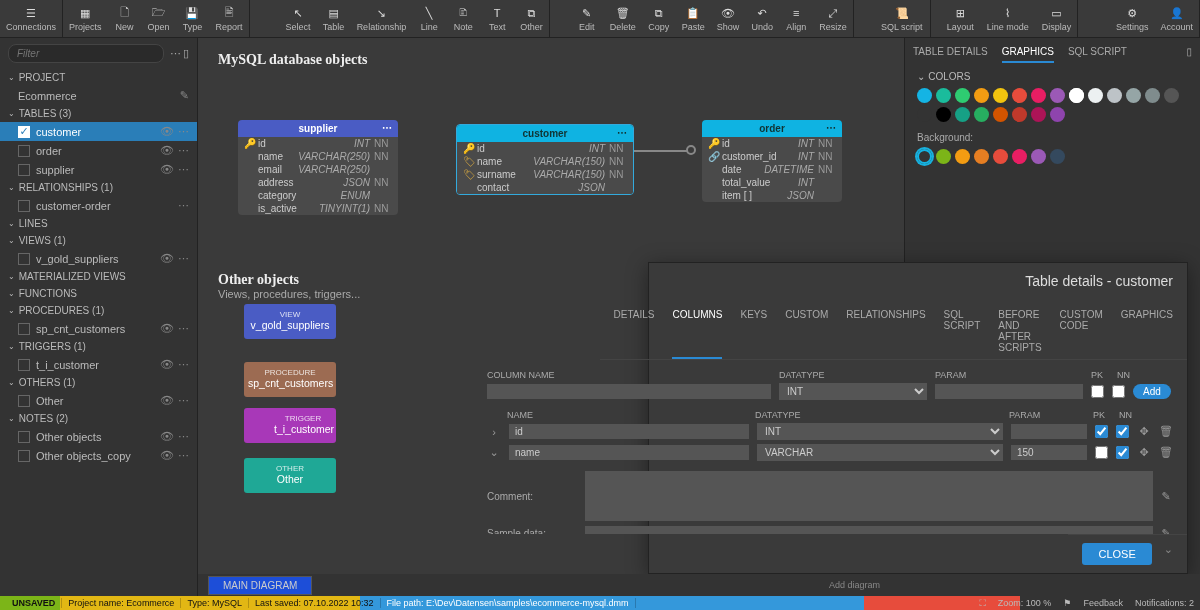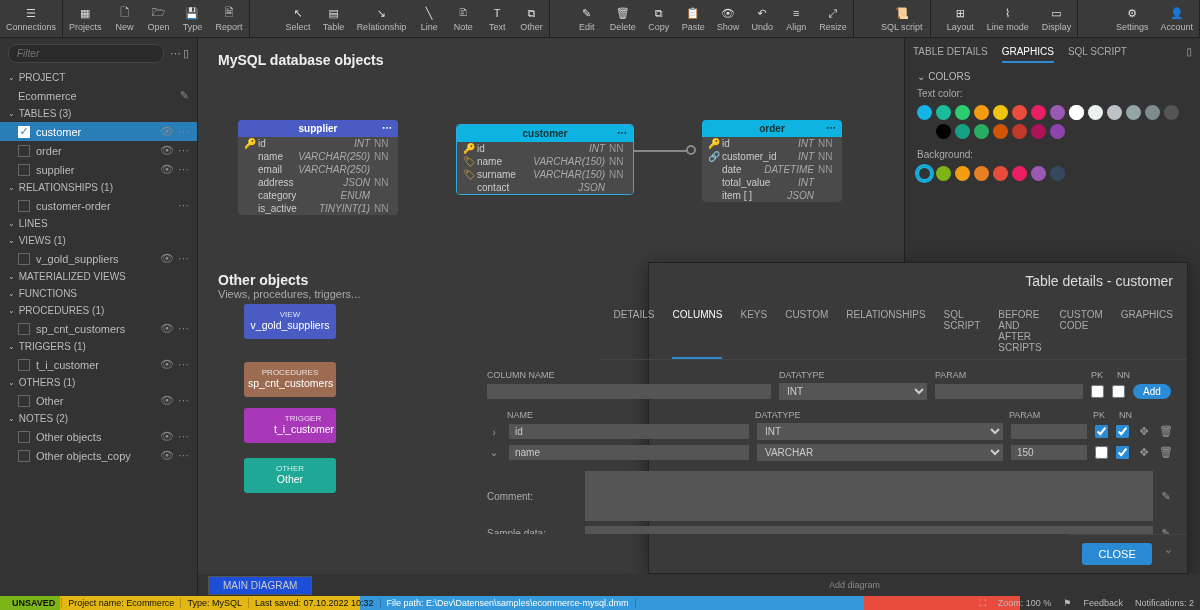--- a/index.html
+++ b/index.html
@@ -25,21 +25,21 @@
 .tree-item.selected { background: #2a7eb8; color: #fff; }
 .tree-item .checkbox { width: 12px; height: 12px; border: 1px solid #666; margin-right: 6px; display: flex; align-items: center; justify-content: center; }
 .tree-item.selected .checkbox { background: #fff; border-color: #fff; color: #2a7eb8; }
 .tree-item .eye { margin-left: auto; color: #888; font-size: 11px; margin-right: 4px; }
 .tree-item .dots { color: #888; }
 .tree-item .edit { margin-left: auto; color: #888; }
 
 
 .main { position: absolute; top: 38px; left: 198px; right: 0; bottom: 14px; background: #3a3a3a; overflow: hidden; }
 .canvas-title { padding: 14px 20px 2px; }
-.canvas-title h2 { font-size: 14px; font-weight: bold; color: #eee; }
+.canvas-title h2 { font-size: 14px; font-weight: bold; color: #eee; font-family: Liberation Serif, serif; }
 .canvas-title p { font-size: 11px; color: #aaa; }
 
 
 .tbl { position: absolute; border-radius: 4px; overflow: hidden; font-size: 10px; }
 .tbl-header { padding: 3px 8px; font-weight: bold; text-align: center; position: relative; }
 .tbl-header .tdots { position: absolute; right: 6px; top: 2px; }
 .tbl-row { display: flex; padding: 1px 6px; background: #4a4a4a; color: #ccc; }
 .tbl-row .key { width: 14px; color: #d4a640; }
 .tbl-row .name { flex: 1; }
 .tbl-row .type { font-style: italic; color: #aaa; text-align: right; margin-right: 4px; }
@@ -474,42 +474,41 @@
 
   <div class="canvas-title" style="position:absolute;top:220px;left:0;">
     <h2>Other objects</h2>
       <p>Views, procedures, triggers...</p>
   </div>
   <div class="obj-card card-view">
       <div class="type">VIEW</div>
       <div class="name">v_gold_suppliers</div>
     </div>
   <div class="obj-card card-proc">
-      <div class="type">PROCEDURES</div>
+      <div class="type">PROCEDURE</div>
       <div class="name">sp_cnt_customers</div>
     </div>
   <div class="obj-card card-trig">
       <div class="type">TRIGGER</div>
       <div class="name">t_i_customer</div>
     </div>
   <div class="obj-card card-other">
       <div class="type">OTHER</div>
       <div class="name">Other</div>
     </div>
 
   <div class="rpanel">
     <div class="rtabs">
       <div class="rtab">TABLE DETAILS</div>
       <div class="rtab active">GRAPHICS</div>
       <div class="rtab">SQL SCRIPT</div>
       <div class="rtab rtab-collapse">▯</div>
     </div>
     <div class="rsection">
       <div class="rsection-h">COLORS</div>
-      <div class="rlabel">Text color:</div>
       <div class="colors" id="text-colors">
           <div class="color" style="background: rgb(20, 180, 228);"></div>
           <div class="color" style="background: rgb(26, 188, 156);"></div>
           <div class="color" style="background: rgb(46, 204, 113);"></div>
           <div class="color" style="background: rgb(243, 156, 18);"></div>
           <div class="color" style="background: rgb(241, 196, 15);"></div>
           <div class="color" style="background: rgb(231, 76, 60);"></div>
           <div class="color" style="background: rgb(233, 30, 99);"></div>
           <div class="color" style="background: rgb(155, 89, 182);"></div>
           <div class="color ring" style="background: rgb(255, 255, 255);"></div>

